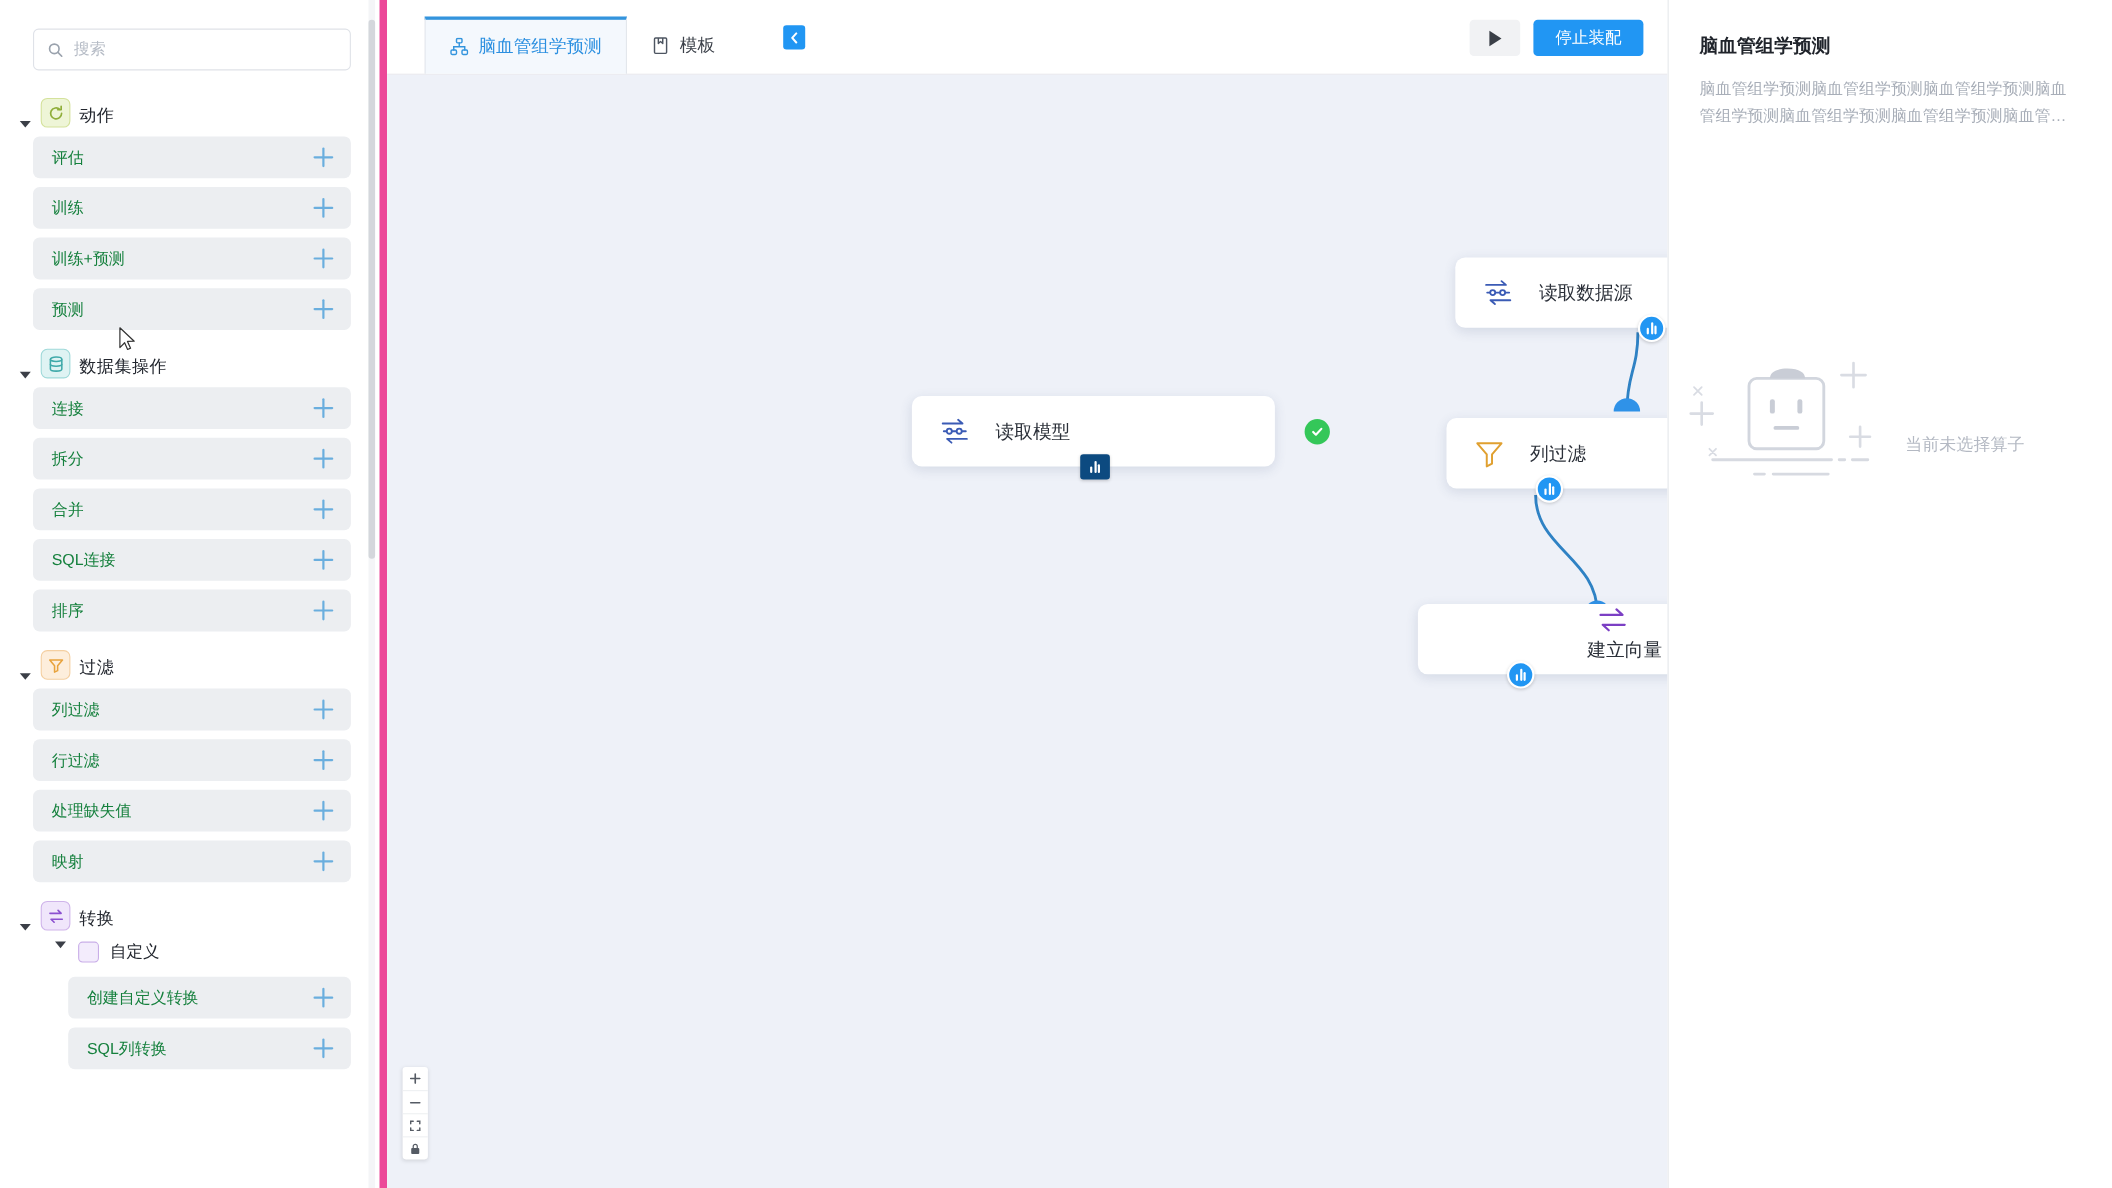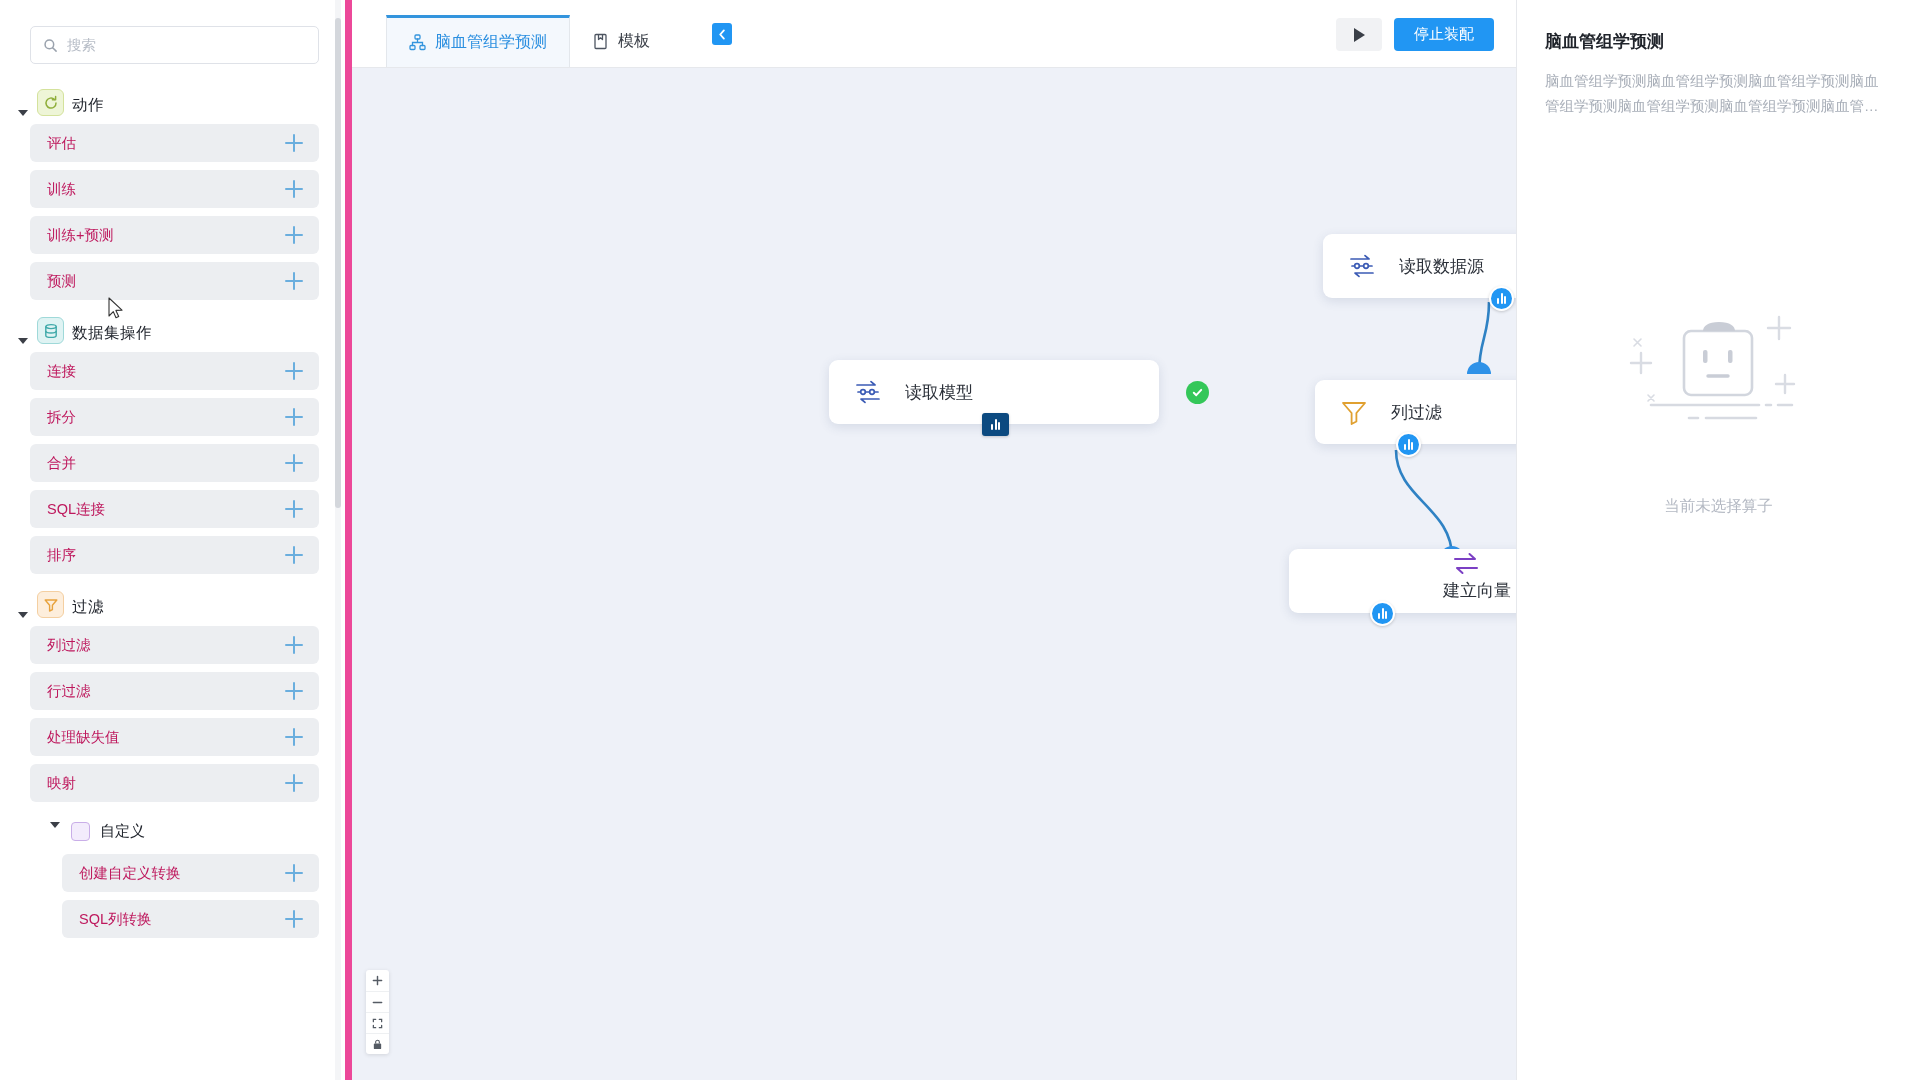--- a/index.html
+++ b/index.html
@@ -61,21 +61,21 @@
   .sub-title { font-size: 15px; color: #22262e; }
 
   .item-list { padding: 4px 26px 0 30px; }
   .item-list.indent { padding-left: 62px; }
   .op-item {
     display: flex; align-items: center; justify-content: space-between;
     background: #eceef1; border-radius: 6px;
     height: 38px; margin-bottom: 8px; padding: 0 16px 0 17px;
     cursor: pointer;
   }
-  .op-label { font-size: 14.5px; color: #be185d; }
+  .op-label { font-size: 14.5px; color: #15803d; }
   .plus-btn {
     width: 18px; height: 18px; position: relative; flex:0 0 18px; cursor:pointer;
   }
   .plus-btn::before, .plus-btn::after {
     content:""; position: absolute; background:#6aaede; border-radius: 1px;
   }
   .plus-btn::before { left: 0; top: 8px; width: 18px; height: 2px; }
   .plus-btn::after  { top: 0; left: 8px; height: 18px; width: 2px; }
 
   .sb-scroll {
@@ -188,22 +188,22 @@
     border-left: 1px solid #e6e8ec; padding: 30px 28px 0 28px;
     position: relative;
   }
   .rp-title { font-size: 17px; font-weight: bold; color: #20242b; }
   .rp-desc {
     margin-top: 16px; font-size: 14.5px; line-height: 1.75;
     color: #a8aeb8; word-break: break-all;
     display: -webkit-box; -webkit-line-clamp: 2; -webkit-box-orient: vertical; overflow: hidden;
   }
   .rp-empty {
-    position: absolute; left: 0; right: 0; top: 287px;
-    display: flex; flex-direction: column; align-items: center;
+    position: absolute; left: 0; right: 0; top: 300px;
+    display: flex; flex-direction: row; align-items: center;
   }
   .rp-empty svg { width: 215px; height: 175px; display:block; }
   .rp-empty .etext { margin-top: 34px; font-size: 15.5px; color: #b4b9c3; }
 </style>
 </head>
 <body>
 
 <div id="app">
 
   <aside class="sidebar">
@@ -314,20 +314,29 @@
             <span class="plus-btn"></span>
           </div>
           <div class="op-item">
             <span class="op-label">映射</span>
             <span class="plus-btn"></span>
           </div>
         </div>
       </div>
 
       <div class="group">
+        <div class="group-header">
+          <span class="caret"></span>
+          <span class="gicon purple">
+            <svg viewBox="0 0 16 16" fill="none" stroke="currentColor" stroke-width="1.5">
+              <path d="M2.4 5.3h10.2L9.8 2.6M13.6 10.7H3.4l2.8 2.7" stroke-linecap="round" stroke-linejoin="round"></path>
+            </svg>
+          </span>
+          <span class="group-title">转换</span>
+        </div>
 
         <div class="sub-header">
           <span class="caret"></span>
           <span class="gicon plain" style="width:19px;height:19px;flex:0 0 19px;border-radius:4px;"></span>
           <span class="sub-title">自定义</span>
         </div>
         <div class="item-list indent">
           <div class="op-item">
             <span class="op-label">创建自定义转换</span>
             <span class="plus-btn"></span>

